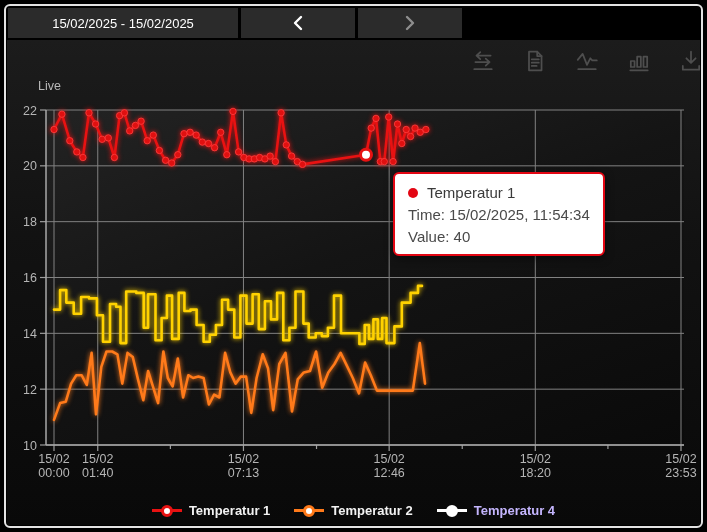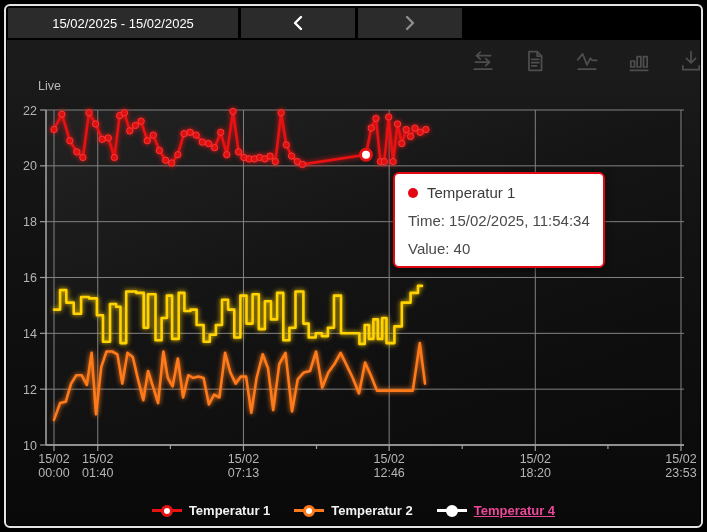--- a/index.html
+++ b/index.html
@@ -33,31 +33,31 @@
   .chart-bg{position:absolute;left:46px;top:110px;width:638px;height:335px;
             background:linear-gradient(160deg,#232323 0%,#141414 45%,#0a0a0a 100%);z-index:1;}
   svg.chart{position:absolute;left:0;top:0;width:707px;height:532px;z-index:5;}
 
   
   .tooltip{position:absolute;left:393px;top:172px;background:#fff;border:2px solid #e30613;
            border-radius:6px;padding:10px 13px 9px 13px;z-index:30;white-space:nowrap;
            box-shadow:0 2px 8px rgba(0,0,0,.55);font-size:15px;color:#4a4a4a;}
   .tt-title{display:flex;align-items:center;gap:9px;color:#3a3a3a;margin-bottom:5px;}
   .tt-dot{width:10px;height:10px;border-radius:50%;background:#e30613;display:inline-block;}
-  .tt-line{margin-top:11px;}
+  .tt-line{margin-top:5px;}
 
   
   .legend{position:absolute;left:0;bottom:14px;width:707px;display:flex;justify-content:center;
           gap:24px;z-index:20;}
   .lg-item{display:flex;align-items:center;gap:7px;cursor:pointer;}
   .lg-mark{width:30px;height:3px;position:relative;display:inline-block;}
   .lg-dot{position:absolute;left:50%;top:50%;transform:translate(-50%,-50%);
           width:6px;height:6px;border-radius:50%;background:#fff;border:3.5px solid #fff;}
   .lg-label{font-size:13px;font-weight:700;color:#f2f2f2;}
-  .lg-item.off .lg-label{color:#ec4899;text-decoration:underline;}
+  .lg-item.off .lg-label{color:#c4b5fd;}
 </style>
 </head>
 <body>
 
 <div class="content-bg"></div>
 
 <div class="topbar">
   <div class="tb-sec tb-date">
     <span>15/02/2025 - 15/02/2025</span>
   </div>

